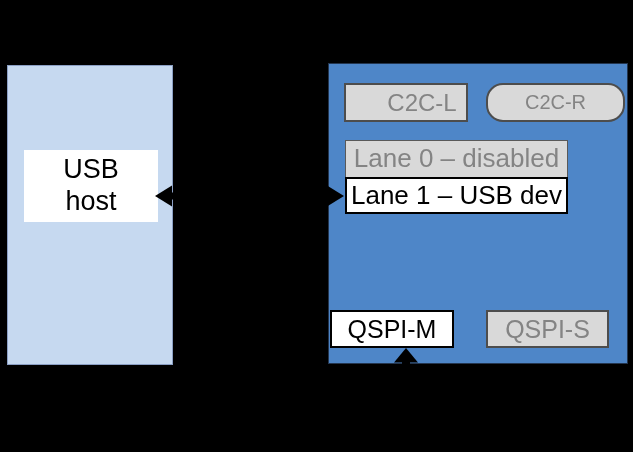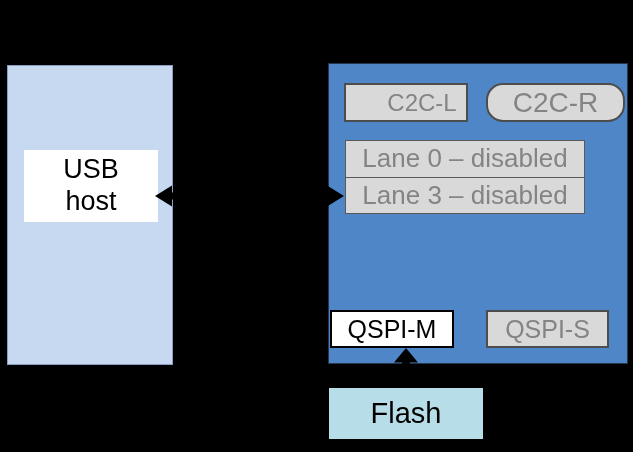--- a/index.html
+++ b/index.html
@@ -53,25 +53,25 @@
     align-items: center;
     justify-content: center;
     box-sizing: border-box;
   }
   .gray-block {
     background: var(--gray-fill, #d9d9d9);
     border: 2px solid var(--gray-border, #4d4d4d);
     color: var(--gray-text, #848484);
   }
   .c2c-left  { left: 15px;  top: 19px; width: 124px; height: 39px; font-size: 24px; padding-left: 32px; }
-  .c2c-right { left: 157px; top: 19px; width: 139px; height: 39px; font-size: 28px; border-radius: 17px; }
+  .c2c-right { left: 157px; top: 19px; width: 139px; height: 39px; font-size: 20px; border-radius: 17px; }
   .lane-stack {
     position: absolute;
     left: 16px; top: 76px;
-    width: 240px;
+    width: 223px;
   }
   .lane {
     height: 37.5px;
     margin-top: -1px;
     background: var(--gray-fill, #d9d9d9);
     border: 1px solid var(--lane-border, #595959);
     color: var(--gray-text, #848484);
     font-size: 26px;
     display: flex;
     align-items: center;
@@ -135,37 +135,34 @@
       <span>C2C-L</span>
     </div>
     <div class="block gray-block c2c-right">
       <span>C2C-R</span>
     </div>
 
     <div class="lane-stack">
       <div class="lane">
         <span>Lane 0 – disabled</span>
       </div>
-      <div class="lane">
-        <span>Lane 3 – disabled</span>
+      <div class="lane active">
+        <span>Lane 1 – USB dev</span>
       </div>
     </div>
 
     <div class="block qspi-m">
       <span>QSPI-M</span>
     </div>
     <div class="block gray-block qspi-s">
       <span>QSPI-S</span>
     </div>
 
   </div>
 
-  <div class="flash-box">
-    <span>Flash</span>
-  </div>
 
   <svg class="arrow-layer" viewBox="0 0 633 452" xmlns="http://www.w3.org/2000/svg">
 
     <g fill="#000">
       <rect x="170" y="192.5" width="160" height="7"></rect>
       <polygon points="155,196 172,185.5 172,206.5"></polygon>
       <polygon points="344,196 327,185.5 327,206.5"></polygon>
     </g>
 
     <g fill="#000">

